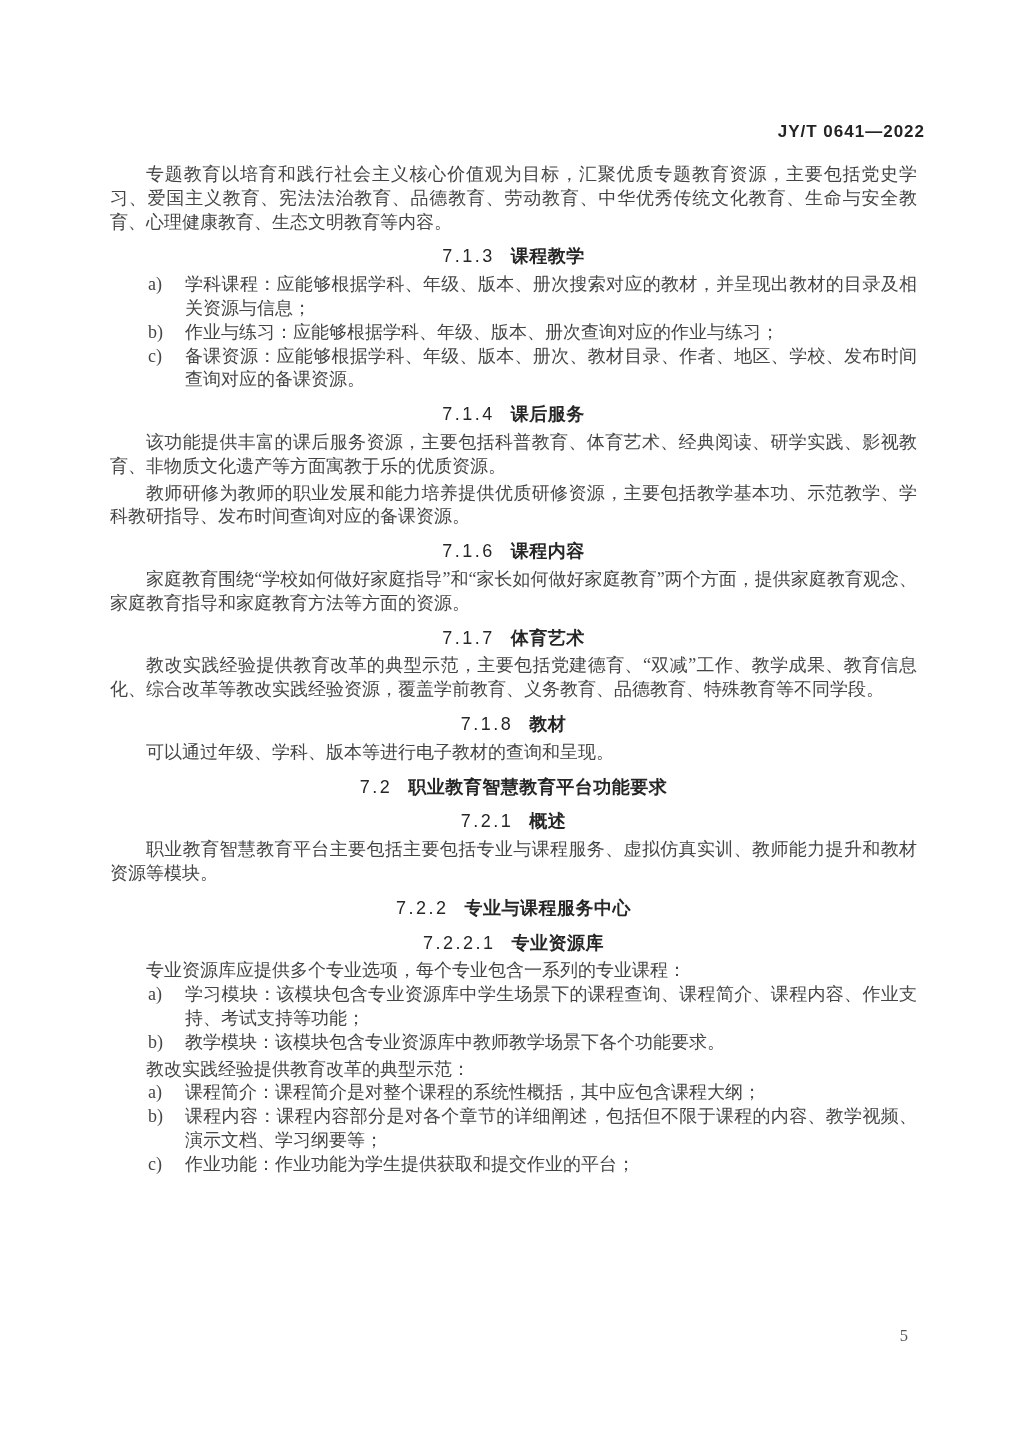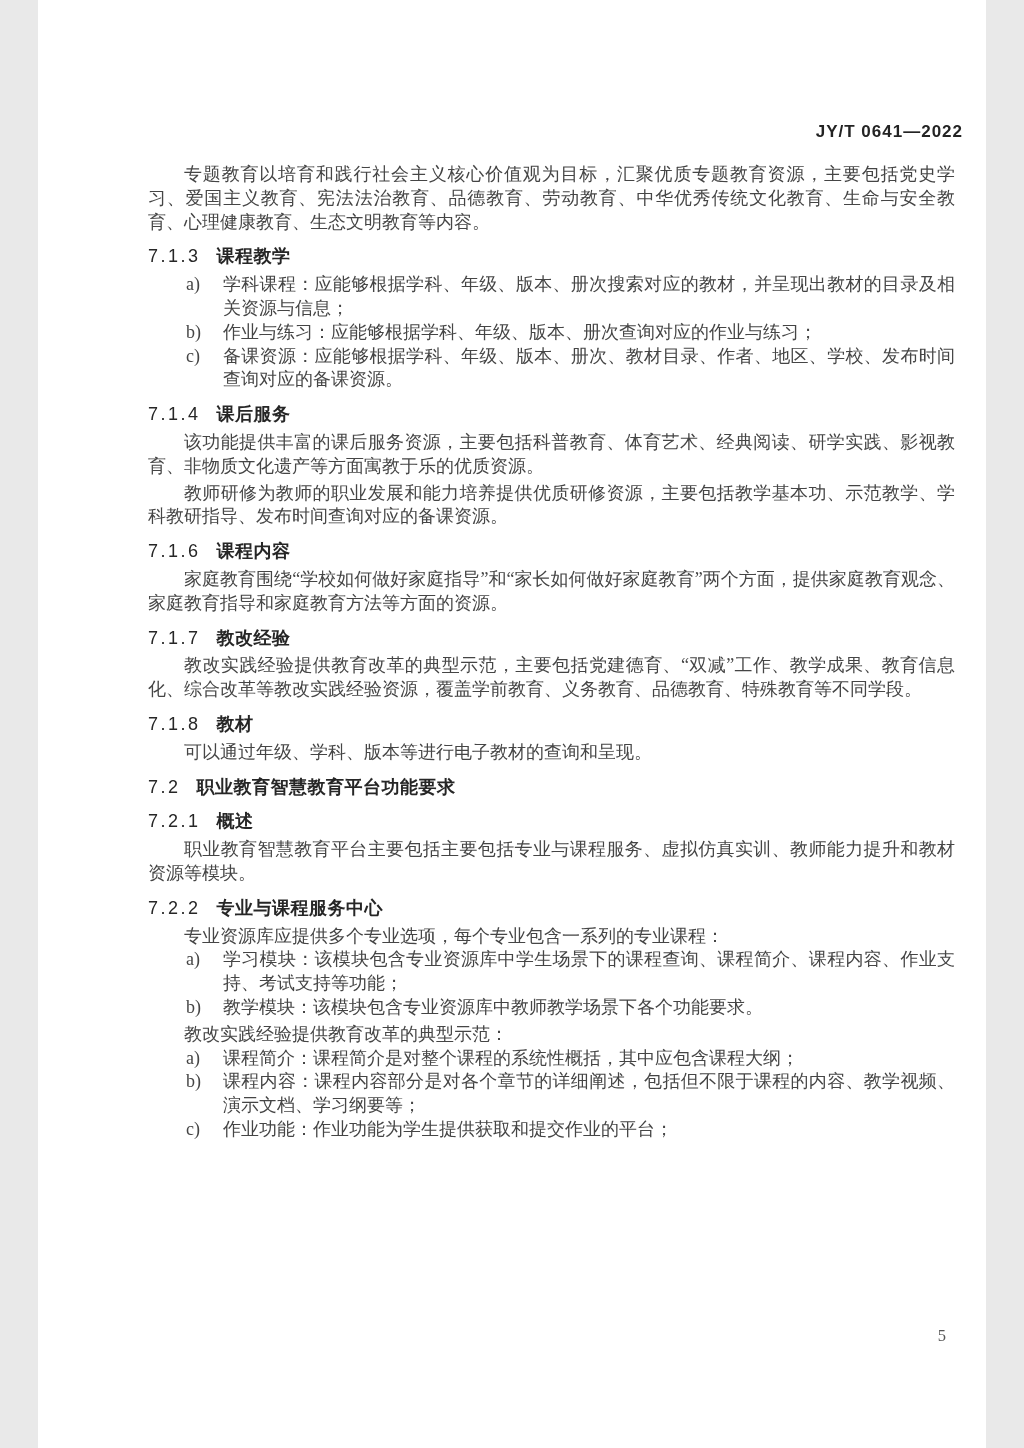--- a/index.html
+++ b/index.html
@@ -1,18 +1,18 @@
 <!DOCTYPE html>
 <html lang="zh"><head>
 <meta charset="utf-8">
 <style>
   html, body { margin: 0; padding: 0; background: #e9e9e9; }
   .page {
     position: relative;
-    width: 948px;
+    width: 1024px;
     height: 1448px;
     margin: 0 auto;
     background: #ffffff;
     overflow: hidden;
   }
   .running-header {
     position: absolute;
     top: 122px;
     left: 118px;
     width: 807px;
@@ -36,21 +36,21 @@
   }
   p.para {
     margin: 3px 0 0 0;
     text-indent: 2em;
   }
   .heading {
     margin: 11px 0 4px 0;
     font-family: "Liberation Sans", "DejaVu Sans", sans-serif;
     font-size: 18px;
     color: #262626;
-    text-align: left;
+    text-align: center;
     text-indent: 0;
   }
   .heading .num {
     font-weight: 400;
     letter-spacing: 2.5px;
     margin-right: 16px;
   }
   .heading .title {
     font-weight: 700;
     letter-spacing: 0.5px;
@@ -88,28 +88,29 @@
       <p class="para">专题教育以培育和践行社会主义核心价值观为目标，汇聚优质专题教育资源，主要包括党史学习、爱国主义教育、宪法法治教育、品德教育、劳动教育、中华优秀传统文化教育、生命与安全教育、心理健康教育、生态文明教育等内容。</p>
       <div class="heading"><span class="num">7.1.3</span><span class="title">课程教学</span></div>
       <div class="list-item"><span class="marker">a)</span><span class="li-text">学科课程：应能够根据学科、年级、版本、册次搜索对应的教材，并呈现出教材的目录及相关资源与信息；</span></div>
       <div class="list-item"><span class="marker">b)</span><span class="li-text">作业与练习：应能够根据学科、年级、版本、册次查询对应的作业与练习；</span></div>
       <div class="list-item"><span class="marker">c)</span><span class="li-text">备课资源：应能够根据学科、年级、版本、册次、教材目录、作者、地区、学校、发布时间查询对应的备课资源。</span></div>
       <div class="heading"><span class="num">7.1.4</span><span class="title">课后服务</span></div>
       <p class="para">该功能提供丰富的课后服务资源，主要包括科普教育、体育艺术、经典阅读、研学实践、影视教育、非物质文化遗产等方面寓教于乐的优质资源。</p>
       <p class="para">教师研修为教师的职业发展和能力培养提供优质研修资源，主要包括教学基本功、示范教学、学科教研指导、发布时间查询对应的备课资源。</p>
       <div class="heading"><span class="num">7.1.6</span><span class="title">课程内容</span></div>
       <p class="para">家庭教育围绕“学校如何做好家庭指导”和“家长如何做好家庭教育”两个方面，提供家庭教育观念、家庭教育指导和家庭教育方法等方面的资源。</p>
-      <div class="heading"><span class="num">7.1.7</span><span class="title">教改经验</span></div>
+      <div class="heading"><span class="num">7.1.7</span><span class="title">体育艺术</span></div>
       <p class="para">教改实践经验提供教育改革的典型示范，主要包括党建德育、“双减”工作、教学成果、教育信息化、综合改革等教改实践经验资源，覆盖学前教育、义务教育、品德教育、特殊教育等不同学段。</p>
       <div class="heading"><span class="num">7.1.8</span><span class="title">教材</span></div>
       <p class="para">可以通过年级、学科、版本等进行电子教材的查询和呈现。</p>
       <div class="heading"><span class="num">7.2</span><span class="title">职业教育智慧教育平台功能要求</span></div>
       <div class="heading"><span class="num">7.2.1</span><span class="title">概述</span></div>
       <p class="para">职业教育智慧教育平台主要包括主要包括专业与课程服务、虚拟仿真实训、教师能力提升和教材资源等模块。</p>
       <div class="heading"><span class="num">7.2.2</span><span class="title">专业与课程服务中心</span></div>
+      <div class="heading"><span class="num">7.2.2.1</span><span class="title">专业资源库</span></div>
       <p class="para">专业资源库应提供多个专业选项，每个专业包含一系列的专业课程：</p>
       <div class="list-item"><span class="marker">a)</span><span class="li-text">学习模块：该模块包含专业资源库中学生场景下的课程查询、课程简介、课程内容、作业支持、考试支持等功能；</span></div>
       <div class="list-item"><span class="marker">b)</span><span class="li-text">教学模块：该模块包含专业资源库中教师教学场景下各个功能要求。</span></div>
       <p class="para">教改实践经验提供教育改革的典型示范：</p>
       <div class="list-item"><span class="marker">a)</span><span class="li-text">课程简介：课程简介是对整个课程的系统性概括，其中应包含课程大纲；</span></div>
       <div class="list-item"><span class="marker">b)</span><span class="li-text">课程内容：课程内容部分是对各个章节的详细阐述，包括但不限于课程的内容、教学视频、演示文档、学习纲要等；</span></div>
       <div class="list-item"><span class="marker">c)</span><span class="li-text">作业功能：作业功能为学生提供获取和提交作业的平台；</span></div>
     </div>
 
   <div class="page-number">5</div>

